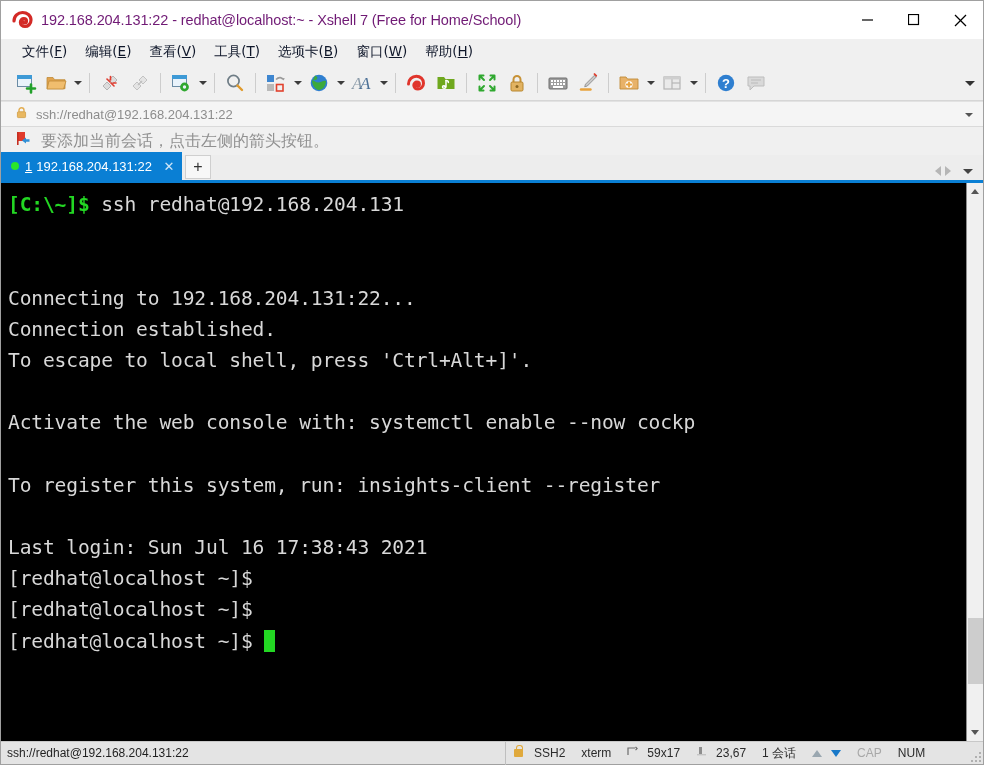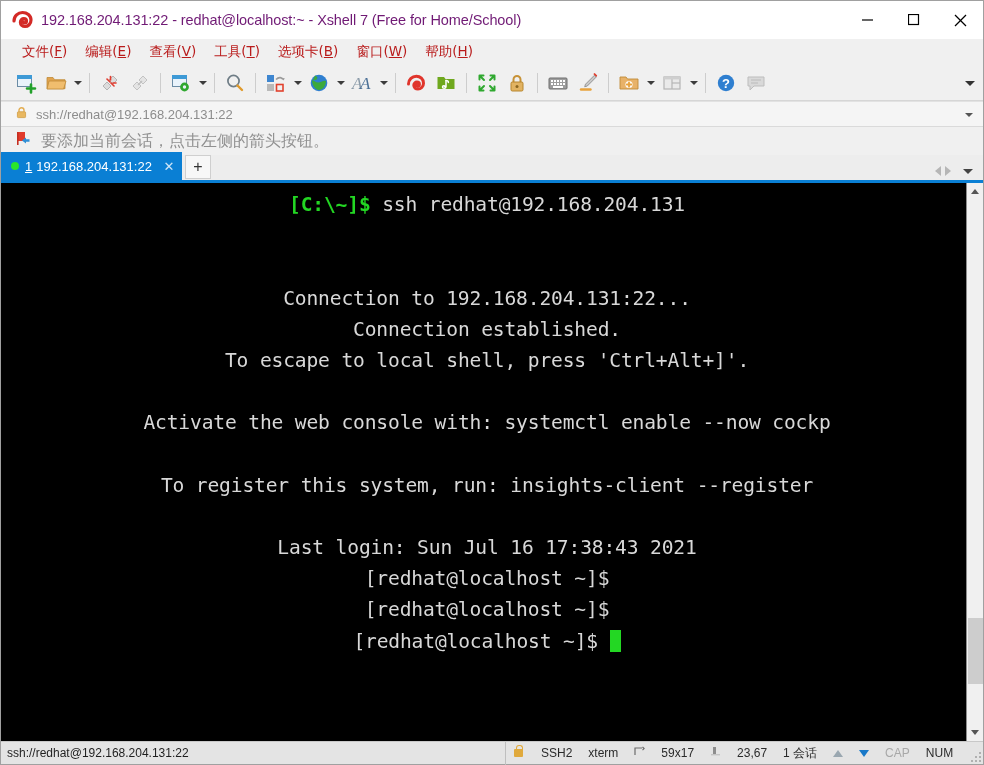--- a/index.html
+++ b/index.html
@@ -47,21 +47,21 @@
 
   
   .menubar {
     height: 26px; flex: 0 0 26px;
     background: #f0f0f0;
     display: flex; align-items: center;
     padding-left: 12px;
     border-bottom: 0px;
   }
   .menu-item {
-    font-size: 13.5px; color: #b91c1c;
+    font-size: 13.5px; color: #0f172a;
     padding: 2px 9px;
     white-space: nowrap;
     font-family: "DejaVu Sans", sans-serif;
   }
   .menu-item .mn { text-decoration: underline; }
 
   
   .toolbar {
     height: 36px; flex: 0 0 36px;
     background: #f0f0f0;
@@ -202,21 +202,20 @@
     position: relative;
     overflow: hidden;
     border-left: 1px solid #000;
   }
   .term {
     flex: 1 1 auto;
     background: #000000;
     overflow: hidden;
     padding: 6px 0 12px 6px;
     position: relative;
-    text-align: center;
   }
   .term-line {
     font-family: "DejaVu Sans Mono", monospace;
     font-size: 19.6px;
     line-height: 31.2px;
     color: #d8d8d8;
     white-space: pre;
     height: 31.2px;
     letter-spacing: -0.15px;
   }
@@ -278,21 +277,21 @@
     font-size: 12px;
     color: #1f1f1f;
     border-right: 1px solid #bfbfbf;
     height: 23px; display: flex; align-items: center;
   }
   .sb-cell {
     display: flex; align-items: center;
     padding: 0 8px;
     height: 24px;
     white-space: nowrap;
-    gap: 16px;
+    gap: 9px;
   }
   .sb-cell.dim { color: #a8a8a8; }
   .sb-grip {
     position: absolute; right: 2px; bottom: 2px;
     width: 12px; height: 12px;
   }
   .grip-dot {
     position: absolute; width: 2px; height: 2px; background: #b0b0b0;
   }
   .arrow-up-i {
@@ -615,21 +614,21 @@
       <span class="tri-right"></span>
       <span class="tri-down"></span>
     </div>
   </div>
 
   <div class="termwrap">
     <div class="term" id="terminal">
         <div class="term-line"><span class="gprompt">[C:\~]$ </span><span>ssh redhat@192.168.204.131</span></div>
         <div class="term-line"><span></span></div>
         <div class="term-line"><span></span></div>
-        <div class="term-line"><span>Connection to 192.168.204.131:22...</span></div>
+        <div class="term-line"><span>Connecting to 192.168.204.131:22...</span></div>
         <div class="term-line"><span>Connection established.</span></div>
         <div class="term-line"><span>To escape to local shell, press 'Ctrl+Alt+]'.</span></div>
         <div class="term-line"><span></span></div>
         <div class="term-line"><span>Activate the web console with: systemctl enable --now cockp</span></div>
         <div class="term-line"><span></span></div>
         <div class="term-line"><span>To register this system, run: insights-client --register</span></div>
         <div class="term-line"><span></span></div>
         <div class="term-line"><span>Last login: Sun Jul 16 17:38:43 2021</span></div>
         <div class="term-line"><span>[redhat@localhost ~]$</span></div>
         <div class="term-line"><span>[redhat@localhost ~]$</span></div>

